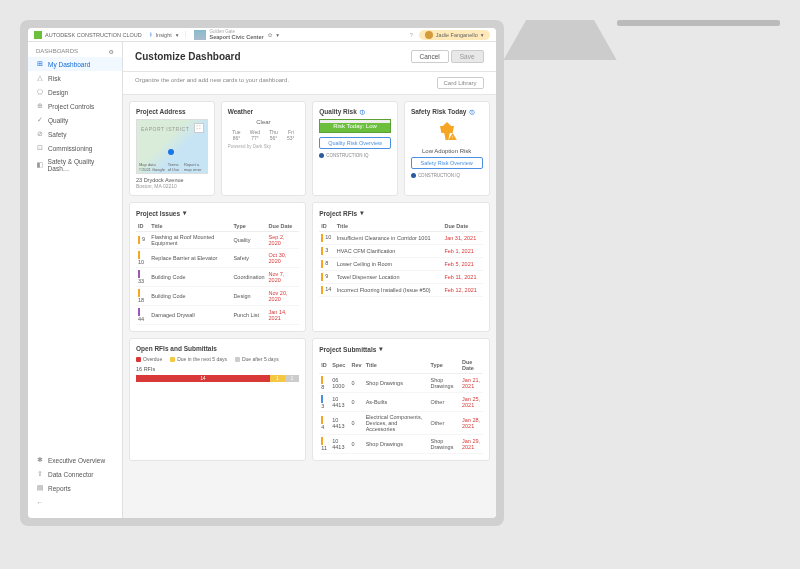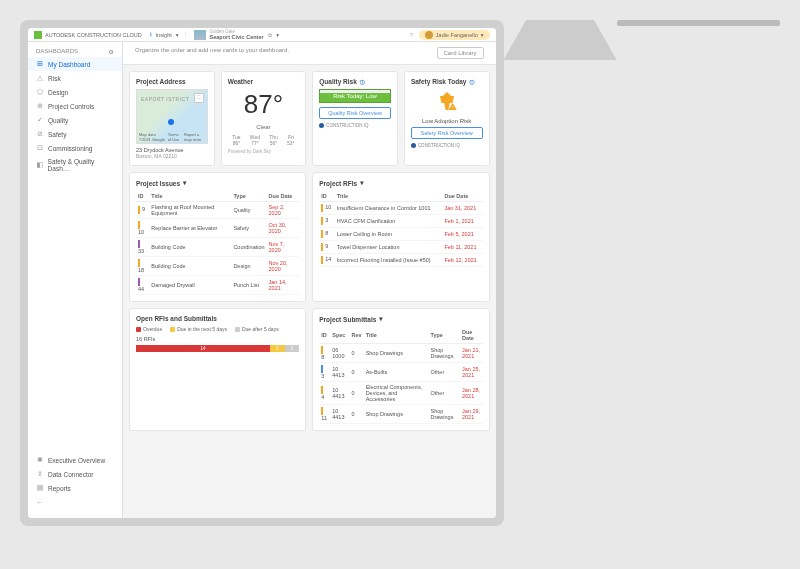--- a/index.html
+++ b/index.html
@@ -167,20 +167,27 @@
               <span>Reports</span>
             </div>
             <div class="side-item">
               <span class="ic">←</span>
               <span></span>
             </div>
           </div>
     </div>
 
     <div class="main">
+      <div class="main-header">
+        <h1>Customize Dashboard</h1>
+        <div>
+          <button class="hbtn">Cancel</button>
+          <button class="hbtn primary">Save</button>
+        </div>
+      </div>
       <div class="sub-header">
         <span>Organize the order and add new cards to your dashboard.</span>
         <span class="card-lib">Card Library</span>
       </div>
 
       <div class="grid">
 
         <div class="card">
           <div class="card-title">Project Address</div>
           <div class="map">
@@ -191,21 +198,20 @@
               <span>Terms of Use</span>
               <span>Report a map error</span>
             </div>
           </div>
           <div class="addr">23 Drydock Avenue</div>
           <div class="addr2">Boston, MA 02210</div>
         </div>
 
         <div class="card">
           <div class="card-title">Weather</div>
-          <div class="weather-temp">87°</div>
           <div class="weather-cond">Clear</div>
           <div class="forecast" id="forecast">
                 <div>
                   <span>Tue</span>
                   <span>86°</span>
                 </div>
                 <div>
                   <span>Wed</span>
                   <span>77°</span>
                 </div>

